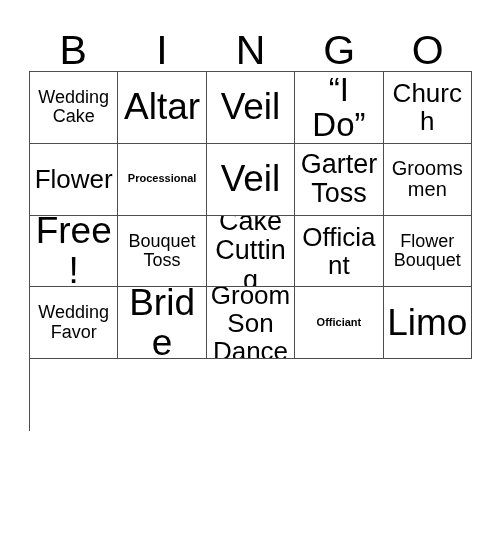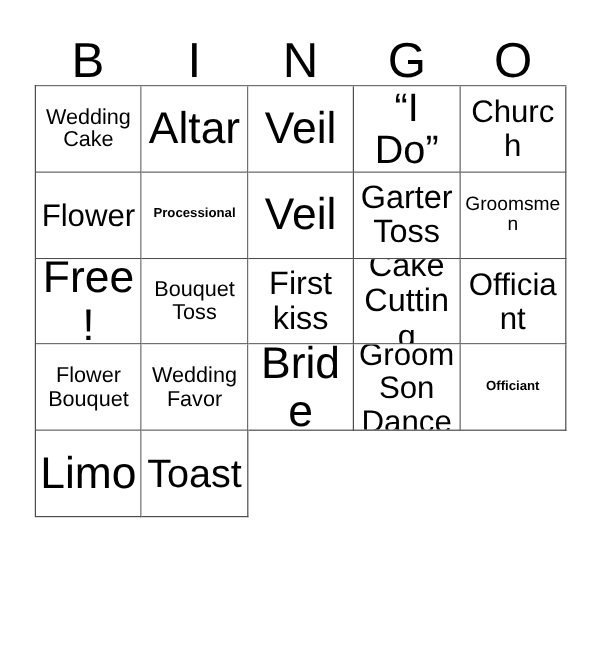--- a/index.html
+++ b/index.html
@@ -76,21 +76,21 @@
     word-wrap: break-word;
     white-space: pre-line;
     user-select: none;
   }
   
   .fs-xxl { font-size: 37px; }
   .fs-xl  { font-size: 33px; }
   .fs-l   { font-size: 27px; }
   .fs-m   { font-size: 26px; }
   .fs-s   { font-size: 18px; }
-  .fs-xs  { font-size: 16px; }
+  .fs-xs  { font-size: 20px; }
   .fs-xxs { font-size: 11px; font-weight: bold; }
 </style>
 </head>
 <body>
 
 <div id="card-root">
 
   <div id="header-row">
     <div class="header-letter">B</div>
     <div class="header-letter">I</div>
@@ -134,24 +134,20 @@
         <span class="cell-text fs-xs">Groomsmen</span>
       </div>
       <div class="bingo-cell">
         <span class="cell-text fs-xxl">Free!</span>
       </div>
       <div class="bingo-cell">
         <span class="cell-text fs-s">Bouquet
 Toss</span>
       </div>
       <div class="bingo-cell">
-        <span class="cell-text fs-l">First
-kiss</span>
-      </div>
-      <div class="bingo-cell">
         <span class="cell-text fs-l">Cake
 Cutting</span>
       </div>
       <div class="bingo-cell">
         <span class="cell-text fs-m">Officiant</span>
       </div>
       <div class="bingo-cell">
         <span class="cell-text fs-s">Flower
 Bouquet</span>
       </div>
@@ -166,18 +162,15 @@
         <span class="cell-text fs-m">Groom
 Son
 Dance</span>
       </div>
       <div class="bingo-cell">
         <span class="cell-text fs-xxs">Officiant</span>
       </div>
       <div class="bingo-cell">
         <span class="cell-text fs-xxl">Limo</span>
       </div>
-      <div class="bingo-cell">
-        <span class="cell-text fs-xl">Toast</span>
-      </div>
     </div>
 
 </div>
 
 </body></html>

